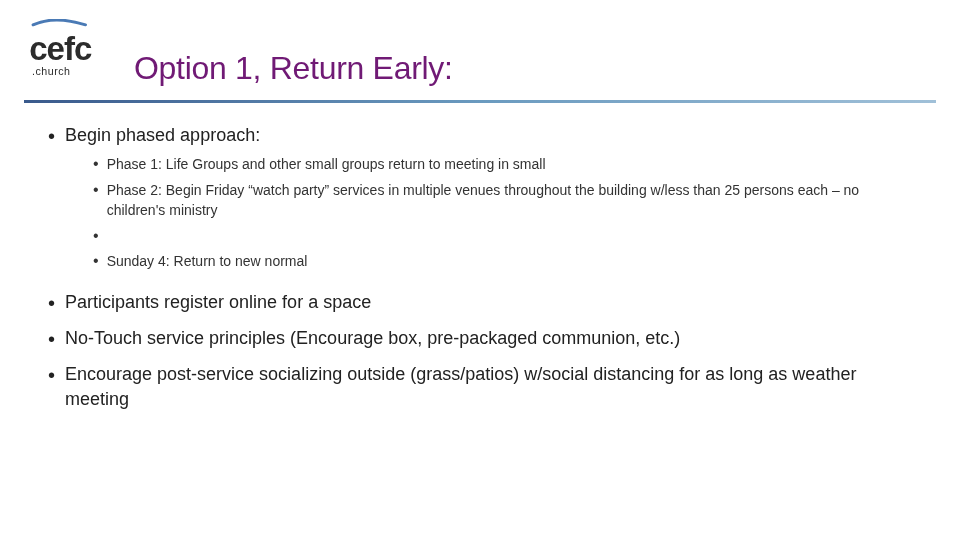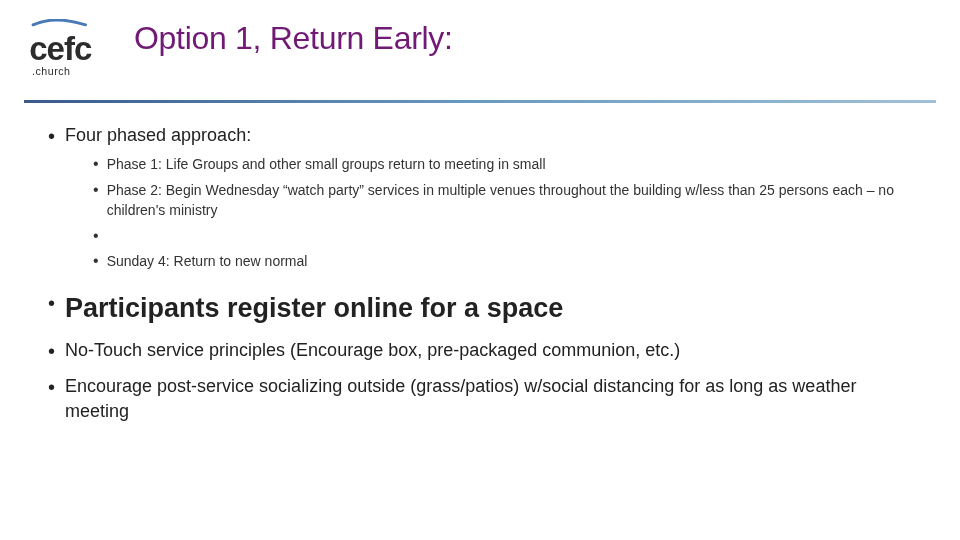--- a/index.html
+++ b/index.html
@@ -16,21 +16,21 @@
       width: 960px;
       height: 540px;
       background: #ffffff;
       display: flex;
       flex-direction: column;
     }
 
     
     .header {
       display: flex;
-      align-items: flex-start;
+      align-items: flex-end;
       padding: 18px 36px 12px 24px;
       gap: 20px;
     }
 
     
     .logo {
       width: 90px;
       height: 70px;
       flex-shrink: 0;
       display: flex;
@@ -100,22 +100,22 @@
       line-height: 1.45;
     }
 
     .bullet-level2 .bullet-dot2 {
       font-size: 16px;
       line-height: 1.3;
       flex-shrink: 0;
     }
 
     .large-text {
-      font-size: 27px;
-      font-weight: 700;
+      font-size: 18px;
+      font-weight: 400;
     }
   </style>
 </head>
 <body>
 
 <div class="slide">
 
   <div class="header">
 
     <div class="logo">
@@ -136,29 +136,29 @@
     </div>
   </div>
 
   <div class="divider"></div>
 
   <div class="content">
 
     <div class="bullet-level1">
       <span class="bullet-dot">•</span>
       <div>
-        <span>Four phased approach:</span>
+        <span>Begin phased approach:</span>
         <div class="bullet-level2-group">
           <div class="bullet-level2">
             <span class="bullet-dot2">•</span>
             <span>Phase 1: Life Groups and other small groups return to meeting in small</span>
           </div>
           <div class="bullet-level2">
             <span class="bullet-dot2">•</span>
-            <span>Phase 2: Begin Wednesday “watch party” services in multiple venues throughout the building w/less than 25 persons each – no children's ministry</span>
+            <span>Phase 2: Begin Friday “watch party” services in multiple venues throughout the building w/less than 25 persons each – no children's ministry</span>
           </div>
           <div class="bullet-level2">
             <span class="bullet-dot2">•</span>
           </div>
           <div class="bullet-level2">
             <span class="bullet-dot2">•</span>
             <span>Sunday 4: Return to new normal</span>
           </div>
         </div>
       </div>

